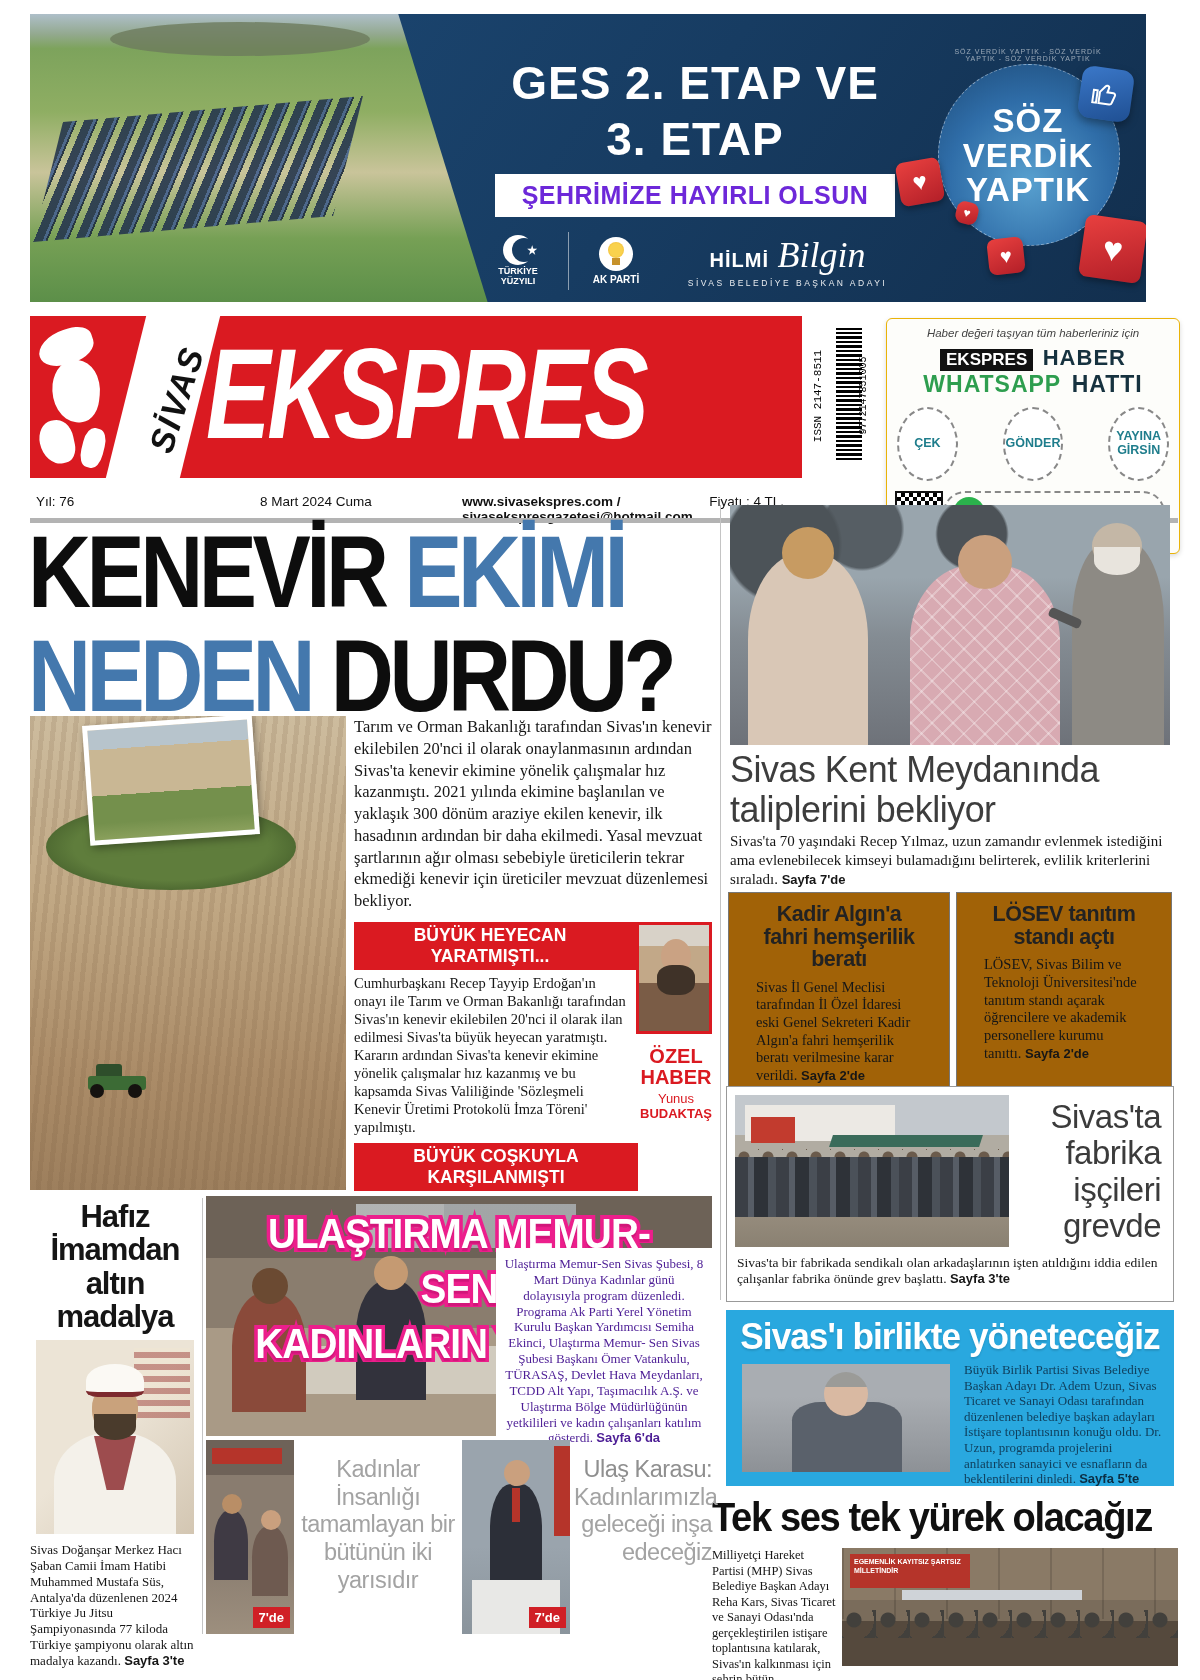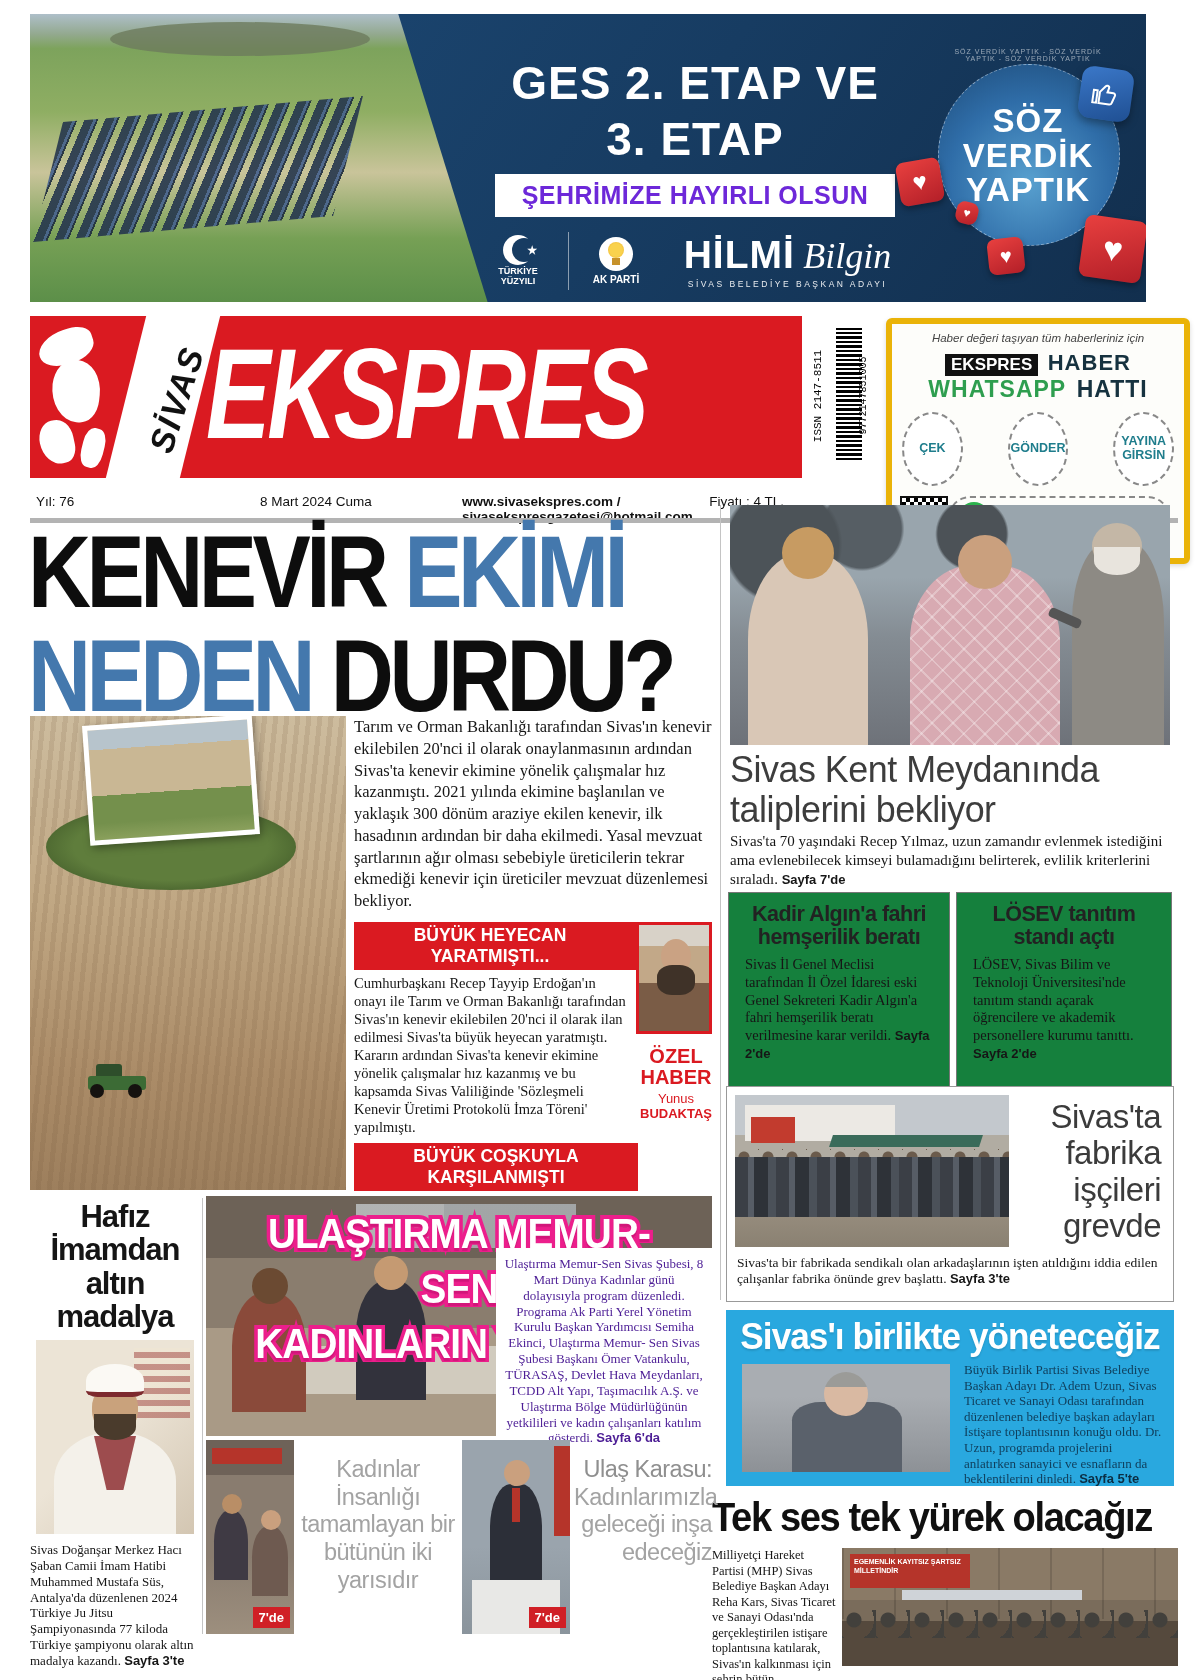--- a/index.html
+++ b/index.html
@@ -28,21 +28,21 @@
   .cres-icon .c1{position:absolute;left:0;top:0;width:30px;height:30px;border-radius:50%;background:#fff;}
   .cres-icon .c2{position:absolute;left:9px;top:3px;width:24px;height:24px;border-radius:50%;background:#173c62;}
   .cres-icon .st{position:absolute;right:-4px;top:9px;color:#fff;font-size:11px;}
   .logo-div{width:1px;height:58px;background:rgba(255,255,255,.5);}
   .logo-ak{width:66px;text-align:center;font-size:10px;font-weight:bold;}
   .bulb{width:34px;height:34px;border-radius:50%;background:#fff;margin:0 auto 3px;position:relative;}
   .bulb:before{content:"";position:absolute;left:9px;top:5px;width:16px;height:16px;border-radius:50%;background:radial-gradient(circle,#f9d24d 0 55%,#e8a92a 100%);}
   .bulb:after{content:"";position:absolute;left:13px;top:21px;width:8px;height:7px;background:#c7922a;}
   .cand{flex:1;text-align:center;}
   .cand-name{white-space:nowrap;}
-  .cand-first{font-weight:bold;font-size:39px;letter-spacing:1px;}
+  .cand-first{font-weight:bold;font-size:20px;letter-spacing:1px;}
   .cand-last{font-family:"Liberation Serif",serif;font-style:italic;font-size:36px;margin-left:4px;}
   .cand-title{font-size:8.5px;letter-spacing:2.5px;margin-top:2px;opacity:.9;}
   .badge{left:880px;top:28px;width:236px;height:236px;}
   .badge-circle{position:absolute;left:28px;top:22px;width:180px;height:180px;border-radius:50%;
     background:radial-gradient(circle at 50% 65%,#58a0cf 0%,#2f6da8 55%,#1d4a77 100%);
     border:1.5px dashed rgba(255,255,255,.45);}
   .badge-text{position:absolute;left:28px;top:62px;width:180px;text-align:center;color:#fff;font-weight:bold;font-size:33px;line-height:1.05;letter-spacing:1px;}
   .badge-ring{position:absolute;left:28px;top:6px;width:180px;text-align:center;color:rgba(255,255,255,.55);font-size:7px;letter-spacing:1px;}
   .thumb{position:absolute;right:14px;top:26px;width:52px;height:52px;background:linear-gradient(160deg,#3b78c9,#1f4f92);border-radius:12px;transform:rotate(8deg);display:flex;align-items:center;justify-content:center;box-shadow:0 4px 8px rgba(0,0,0,.35);}
   .heart{position:absolute;border-radius:8px;background:linear-gradient(160deg,#e8403f,#b31f28);color:#fff;display:flex;align-items:center;justify-content:center;box-shadow:0 3px 6px rgba(0,0,0,.35);}
@@ -58,21 +58,21 @@
     font-style:italic;font-weight:bold;font-size:34px;color:#111;letter-spacing:2px;}
   .ekspres{left:176px;top:10px;width:596px;color:#fff;font-style:italic;font-weight:bold;font-size:118px;
     letter-spacing:-4px;transform:scaleX(.82) scaleY(1.08);transform-origin:0 50%;white-space:nowrap;}
 
   .issn{left:810px;top:320px;width:72px;height:162px;background:#fff;}
   .issn-label{position:absolute;left:-38px;top:70px;transform:rotate(-90deg);font-family:"Liberation Mono",monospace;font-size:11px;white-space:nowrap;}
   .barcode{position:absolute;left:26px;top:8px;width:26px;height:132px;
     background:repeating-linear-gradient(0deg,#000 0 2px,#fff 2px 4px,#000 4px 7px,#fff 7px 9px);}
   .issn-num{position:absolute;left:14px;top:70px;transform:rotate(-90deg);transform-origin:center;font-family:"Liberation Mono",monospace;font-size:10px;white-space:nowrap;}
 
-  .wa-box{left:886px;top:318px;width:292px;height:234px;background:#fdfdfa;border:6px solid #eab308;border-radius:6px;box-shadow:0 2px 5px rgba(0,0,0,.15);}
+  .wa-box{left:886px;top:318px;width:292px;height:234px;background:#fdfdfa;border:1px solid #eab308;border-radius:6px;box-shadow:0 2px 5px rgba(0,0,0,.15);}
   .wa-tag{position:absolute;left:0;top:8px;width:100%;text-align:center;font-style:italic;font-size:11.5px;color:#444;}
   .wa-row1{position:absolute;left:0;top:26px;width:100%;text-align:center;}
   .wa-chip{display:inline-block;background:#111;color:#fff;font-weight:bold;font-size:17px;padding:1px 6px;}
   .wa-haber{display:inline-block;color:#16323f;font-weight:bold;font-size:22px;margin-left:5px;letter-spacing:1px;}
   .wa-row2{position:absolute;left:0;top:52px;width:100%;text-align:center;}
   .wa-green{color:#2e9e4f;font-weight:bold;font-size:23px;letter-spacing:1px;}
   .wa-hatti{color:#16323f;font-weight:bold;font-size:23px;margin-left:6px;letter-spacing:1px;}
   .wa-steps{position:absolute;left:10px;top:88px;width:272px;display:flex;justify-content:space-between;gap:45px;}
   .wa-step{width:70px;height:70px;border:2px dashed #888;border-radius:50%;display:flex;align-items:center;justify-content:center;text-align:center;color:#1f7d8c;font-weight:bold;font-size:12.5px;line-height:1.1;background:#fff;}
   .wa-phone{position:absolute;left:56px;top:172px;width:222px;height:44px;border:2px dashed #888;border-radius:22px;display:flex;align-items:center;gap:8px;padding-left:8px;box-sizing:border-box;}
@@ -134,21 +134,21 @@
     background-image:repeating-linear-gradient(45deg,rgba(255,255,255,.28) 0 2px,transparent 2px 15px),repeating-linear-gradient(-45deg,rgba(255,255,255,.28) 0 2px,transparent 2px 15px);}
   .iv-p2:before{content:"";position:absolute;left:48px;top:-30px;width:54px;height:54px;border-radius:50%;background:#caa07e;}
   .iv-p3{left:342px;top:36px;width:92px;height:204px;background:#8d8a84;border-radius:40% 40% 0 0;}
   .iv-p3:before{content:"";position:absolute;left:20px;top:-18px;width:50px;height:46px;border-radius:50%;background:#c4b7a6;}
   .iv-p3:after{content:"";position:absolute;left:22px;top:6px;width:46px;height:28px;border-radius:0 0 50% 50%;background:#e8e4dd;}
   .iv-mic{left:318px;top:108px;width:34px;height:10px;background:#555;transform:rotate(24deg);border-radius:4px;}
 
   .thinhead{color:#3d3d3d;font-size:37px;line-height:1.08;letter-spacing:-.5px;transform:scaleX(.97);transform-origin:0 0;}
   .kent-body{font-family:"Liberation Serif",serif;font-size:15px;line-height:1.25;color:#161616;}
 
-  .newsbox{background:#15803d;border:1px solid #777;box-sizing:border-box;padding:10px 16px;}
+  .newsbox{background:#a16207;border:1px solid #777;box-sizing:border-box;padding:10px 27px;}
   .nb-title{font-weight:bold;font-size:21.5px;line-height:1.05;text-align:center;color:#222;letter-spacing:-.5px;}
   .nb-body{font-family:"Liberation Serif",serif;font-size:14.5px;line-height:1.22;color:#161616;margin-top:8px;}
 
   .grevmod{left:726px;top:1086px;width:448px;height:216px;border:1px solid #999;box-sizing:border-box;background:#fff;}
   .photo-factory{left:8px;top:8px;width:274px;height:152px;
     background:linear-gradient(180deg,#c3c8cd 0 26%,#b1aca2 26% 52%,#968c7d 52% 78%,#8a8172 100%);}
   .fa-bld{left:10px;top:10px;width:150px;height:36px;background:#ece9e4;}
   .fa-cont{left:16px;top:22px;width:44px;height:26px;background:#c23b2e;}
   .fa-canopy{left:96px;top:40px;width:150px;height:12px;background:#3a6b5a;transform:skewX(-18deg);}
   .fa-crowd{left:0;top:62px;width:100%;height:60px;

